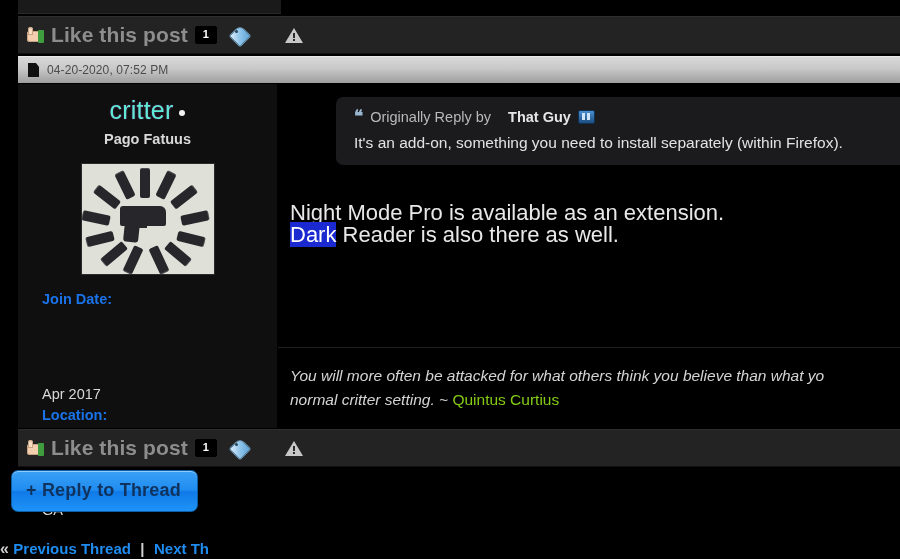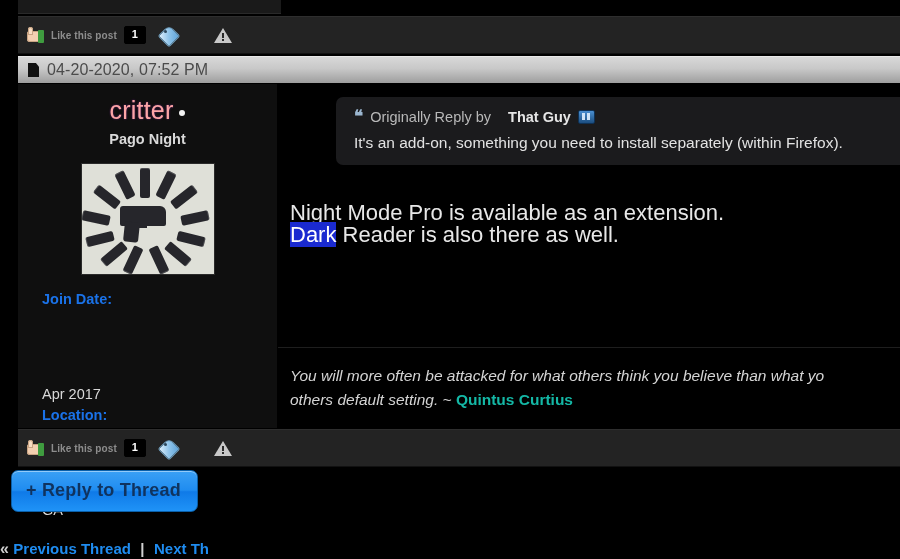--- a/index.html
+++ b/index.html
@@ -55,21 +55,21 @@
   .thumb-icon .thumbup {
     position:absolute; left:2px; top:0px; width:5px; height:8px;
     background:#f8ddc2; border-radius: 3px 3px 0 0;
     box-shadow: inset 0 0 0 1px #c9a483;
   }
   .thumb-icon .cuff {
     position:absolute; left:12px; top:3px; width:6px; height:13px;
     background:#3f9c3f; border-radius: 1px;
   }
   .lb-label {
-    color: #8d8d8d; font-size: 10px; font-weight: bold;
+    color: #8d8d8d; font-size: 21px; font-weight: bold;
     letter-spacing: 0.1px;
   }
   .lb-count {
     margin-left: 7px;
     background: #000; color: #ffffff;
     font-size: 11px; font-weight: bold;
     padding: 2px 7px 3px 7px;
     border-radius: 2px;
     border: 1px solid #000;
     line-height: 1;
@@ -118,40 +118,40 @@
   .doc-icon {
     margin-left: 10px; width: 11px; height: 14px; position:relative;
   }
   .doc-icon .pg {
     position:absolute; left:0; top:0; width:11px; height:14px;
     background:#111;
     clip-path: polygon(0 0, 72% 0, 100% 26%, 100% 100%, 0 100%);
   }
   .date-text {
     margin-left: 8px;
-    color: #4b4b4b; font-size: 16px;
+    color: #4b4b4b; font-size: 12px;
     letter-spacing: 0.1px;
   }
 
   
   .post {
     position: absolute; top: 84px; left: 18px;
     width: 882px; height: 344px;
     background: #000000;
   }
   .userinfo {
     position: absolute; left: 0; top: 0;
     width: 259px; height: 344px;
     background: #0f0f0f;
     border-right: 1px solid #000;
     text-align: center;
   }
   .username {
     margin-top: 12px;
-    color: #fca5a5; font-size: 25px;
+    color: #5eead4; font-size: 25px;
     font-weight: normal; letter-spacing: 0.2px;
     text-shadow: 0 0 2px rgba(192,52,214,0.5);
     display: inline-block;
   }
   .online-dot {
     display:inline-block; width: 6px; height: 6px;
     background: #f2f2f2; border-radius: 50%;
     vertical-align: middle; margin-left: 6px; margin-bottom: 3px;
   }
   .usertitle {
@@ -256,21 +256,21 @@
     position: absolute; left: 0; top: 263px;
     width: 622px; height: 1px;
     background: #1e1e1e;
   }
   .signature {
     position: absolute; left: 12px; top: 280px;
     color: #d4d4d4; font-size: 15.5px; line-height: 24px;
     font-style: italic;
     white-space: nowrap;
   }
-  .signature b { font-style: normal; font-weight: bold; color: #14b8a6; margin-top: 8px; }
+  .signature b { font-style: normal; font-weight: normal; color: #84cc16; margin-top: 8px; }
 
   
   .reply-wrap {
     position: absolute; top: 470px; left: 11px;
   }
   .reply-btn {
     display: inline-block;
     padding: 9px 16px 10px 14px;
     background: linear-gradient(to bottom, #3aa0f5 0%, #1f8cf0 48%, #0f7ae8 52%, #1f93f7 100%);
     border: 1px solid #0a5fa8;
@@ -331,21 +331,21 @@
       </span>
     <span class="date-text">04-20-2020, 07:52 PM</span>
   </div>
 
   <div class="post">
 
     <div class="userinfo">
       <div>
         <span class="username">critter</span><span class="online-dot"></span>
       </div>
-      <div class="usertitle">Pago Night</div>
+      <div class="usertitle">Pago Fatuus</div>
 
       <div class="avatar">
         <span class="mag" style="left:58px;  top:4px;  width:10px; height:30px;"></span>
         <span class="mag" style="left:38px;  top:7px;  width:10px; height:28px; transform:rotate(-26deg);"></span>
         <span class="mag" style="left:79px;  top:7px;  width:10px; height:28px; transform:rotate(26deg);"></span>
         <span class="mag" style="left:20px;  top:19px; width:10px; height:28px; transform:rotate(-52deg);"></span>
         <span class="mag" style="left:97px;  top:19px; width:10px; height:28px; transform:rotate(52deg);"></span>
         <span class="mag" style="left:9px;   top:40px; width:10px; height:28px; transform:rotate(-78deg);"></span>
         <span class="mag" style="left:108px; top:40px; width:10px; height:28px; transform:rotate(78deg);"></span>
         <span class="mag" style="left:13px;  top:61px; width:10px; height:28px; transform:rotate(-104deg);"></span>
@@ -385,21 +385,21 @@
 
       <div class="post-text">
         <div>Night Mode Pro is available as an extension.</div>
         <div><span class="sel">Dark</span><span> Reader is also there as well.</span></div>
       </div>
 
       <div class="sig-divider"></div>
 
       <div class="signature">
         <div>You will more often be attacked for what others think you believe than what yo</div>
-        <div><span>others default setting. ~ </span><b>Quintus Curtius</b></div>
+        <div><span>normal critter setting. ~ </span><b>Quintus Curtius</b></div>
       </div>
 
     </div>
   </div>
 
   <div class="likebar bottom">
     <div class="lb-item lb-like">
       <span class="thumb-icon">
         <span class="palm"></span>
           <span class="thumbup"></span>

